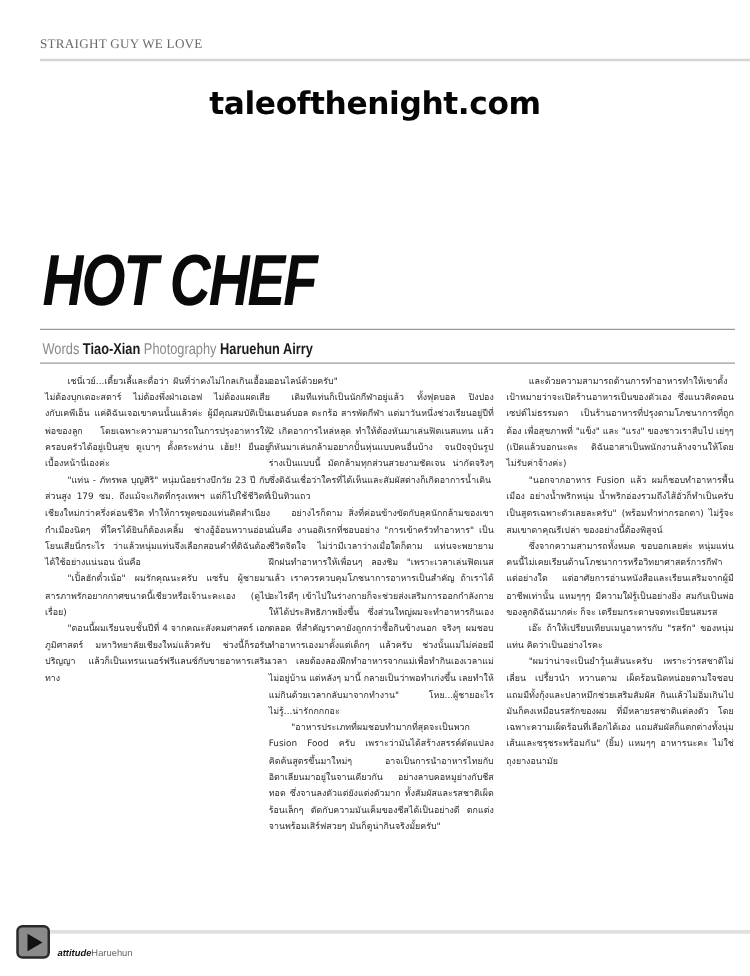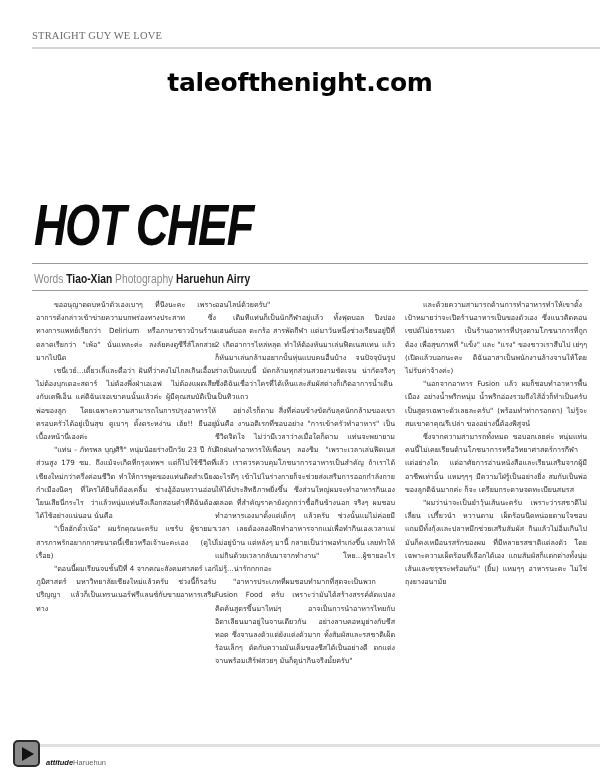--- a/index.html
+++ b/index.html
@@ -75,38 +75,38 @@
 
 <div class="byline">
   <span>Words</span>
   <b>Tiao-Xian</b>
   <span>Photography</span>
   <b>Haruehun Airry</b>
 </div>
 <div class="rule-b"></div>
 
 <div class="col col1">
-  <p>ขออนุญาตตบหน้าตัวเองเบาๆ ที่นึงนะคะ เพราะอาการดังกล่าวเข้าข่ายความบกพร่องทางประสาท ซึ่งทางการแพทย์เรียกว่า Delirium หรือภาษาชาวบ้านร้านตลาดเรียกว่า "เพ้อ" นั่นแหละค่ะ ลงลัยคงดูซีรี่ส์โลกสวยมากไปนิด</p>
   <p>เชนี่เวย์...เตี้ยวเลี้และดื่อว่า ฝันที่ว่าคงไม่ไกลเกินเอื้อม ไม่ต้องบุกเดอะสตาร์ ไม่ต้องพึ่งฝ่าเอเอฟ ไม่ต้องแผดเสียงกับเคพีเอ็น แค่ดิฉันเจอเขาคนนั้นแล้วค่ะ ผู้มีคุณสมบัติเป็นพ่อของลูก โดยเฉพาะความสามารถในการปรุงอาหารให้ครอบครัวได้อยู่เป็นสุข ดูเบาๆ ตั้งตระหง่าน เฮ้ย!! ยืนอยู่เบื้องหน้านี่เองค่ะ</p>
   <p>"แท่น - ภัทรพล บุญศิริ" หนุ่มน้อยร่างบึกวัย 23 ปี กับส่วนสูง 179 ซม. ถึงแม้จะเกิดที่กรุงเทพฯ แต่ก็ไปใช้ชีวิตที่เชียงใหม่กว่าครึ่งค่อนชีวิต ทำให้การพูดของแท่นติดสำเนียงกำเมืองนิดๆ ที่ใครได้ยินก็ต้องเคลิ้ม ช่างอู้อ้อนหวานอ่อนโยนเสียนี่กระไร ว่าแล้วหนุ่มแท่นจึงเลือกสอนคำที่ดิฉันต้องได้ใช้อย่างแน่นอน นั่นคือ</p>
   <p>"เปิ้ลฮักตั๋วเน้อ" ผมรักคุณนะครับ แซร้บ ผู้ชายมาสารภาพรักอยากกาศขนาดนี้เชียวหรือเจ้านะคะเอง (ดูไปเรื่อย)</p>
   <p>"ตอนนี้ผมเรียนจบชั้นปีที่ 4 จากคณะสังคมศาสตร์ เอกภูมิศาสตร์ มหาวิทยาลัยเชียงใหม่แล้วครับ ช่วงนี้ก็รอรับปริญญา แล้วก็เป็นเทรนเนอร์ฟรีแลนซ์กับขายอาหารเสริมทาง</p>
 </div>
 
 <div class="col col2">
   <p class="noindent">ออนไลน์ด้วยครับ"</p>
   <p>เดิมทีแท่นก็เป็นนักกีฬาอยู่แล้ว ทั้งฟุตบอล ปิงปอง แฮนด์บอล ตะกร้อ สารพัดกีฬา แต่มาวันหนึ่งช่วงเรียนอยู่ปีที่ 2 เกิดอาการไหล่หลุด ทำให้ต้องหันมาเล่นฟิตเนสแทน แล้วก็หันมาเล่นกล้ามอยากปั้นหุ่นแบบคนอื่นบ้าง จนปัจจุบันรูปร่างเป็นแบบนี้ มัดกล้ามทุกส่วนสวยงามชัดเจน น่ากัดจริงๆ ซึ่งดิฉันเชื่อว่าใครที่ได้เห็นและสัมผัสต่างก็เกิดอาการน้ำเดินเป็นทิวแถว</p>
   <p>อย่างไรก็ตาม สิ่งที่ค่อนข้างขัดกับลุคนักกล้ามของเขานั่นคือ งานอดิเรกที่ชอบอย่าง "การเข้าครัวทำอาหาร" เป็นชีวิตจิตใจ ไม่ว่ามีเวลาว่างเมื่อใดก็ตาม แท่นจะพยายามฝึกฝนทำอาหารให้เพื่อนๆ ลองชิม "เพราะเวลาเล่นฟิตเนสแล้ว เราควรควบคุมโภชนาการอาหารเป็นสำคัญ ถ้าเราได้อะไรดีๆ เข้าไปในร่างกายก็จะช่วยส่งเสริมการออกกำลังกายให้ได้ประสิทธิภาพยิ่งขึ้น ซึ่งส่วนใหญ่ผมจะทำอาหารกินเองตลอด ที่สำคัญราคายังถูกกว่าซื้อกินข้างนอก จริงๆ ผมชอบทำอาหารเองมาตั้งแต่เด็กๆ แล้วครับ ช่วงนั้นแม่ไม่ค่อยมีเวลา เลยต้องลองฝึกทำอาหารจากแม่เพื่อทำกินเองเวลาแม่ไม่อยู่บ้าน แต่หลังๆ มานี้ กลายเป็นว่าพอทำเก่งขึ้น เลยทำให้แม่กินด้วยเวลากลับมาจากทำงาน" โหย...ผู้ชายอะไรไม่รู้...น่ารักกกกอะ</p>
   <p>"อาหารประเภทที่ผมชอบทำมากที่สุดจะเป็นพวก Fusion Food ครับ เพราะว่ามันได้สร้างสรรค์ดัดแปลง คิดค้นสูตรขึ้นมาใหม่ๆ อาจเป็นการนำอาหารไทยกับอิตาเลียนมาอยู่ในจานเดียวกัน อย่างลาบคอหมูย่างกับชีสทอด ซึ่งจานลงตัวแต่ยังแต่งตัวมาก ทั้งสัมผัสและรสชาติเผ็ดร้อนเล็กๆ ตัดกับความมันเค็มของชีสได้เป็นอย่างดี ตกแต่งจานพร้อมเสิร์ฟสวยๆ มันก็ดูน่ากินจริงมั้ยครับ"</p>
 </div>
 
 <div class="col col3">
   <p>และด้วยความสามารถด้านการทำอาหารทำให้เขาตั้งเป้าหมายว่าจะเปิดร้านอาหารเป็นของตัวเอง ซึ่งแนวคิดคอนเซปต์ไม่ธรรมดา เป็นร้านอาหารที่ปรุงตามโภชนาการที่ถูกต้อง เพื่อสุขภาพที่ "แข็ง" และ "แรง" ของชาวเราสืบไป เย่ๆๆ (เปิดแล้วบอกนะคะ ดิฉันอาสาเป็นพนักงานล้างจานให้โดยไม่รับค่าจ้างค่ะ)</p>
   <p>"นอกจากอาหาร Fusion แล้ว ผมก็ชอบทำอาหารพื้นเมือง อย่างน้ำพริกหนุ่ม น้ำพริกอ่องรวมถึงไส้อั่วก็ทำเป็นครับ เป็นสูตรเฉพาะตัวเลยละครับ" (พร้อมทำท่ากรอกตา) ไม่รู้จะสมเขาดาคุณรีเปล่า ของอย่างนี้ต้องพิสูจน์</p>
   <p>ซึ่งจากความสามารถทั้งหมด ขอบอกเลยค่ะ หนุ่มแท่นคนนี้ไม่เคยเรียนด้านโภชนาการหรือวิทยาศาสตร์การกีฬาแต่อย่างใด แต่อาศัยการอ่านหนังสือและเรียนเสริมจากผู้มีอาชีพเท่านั้น แหมๆๆๆ มีความใฝ่รู้เป็นอย่างยิ่ง สมกับเป็นพ่อของลูกดิฉันมากค่ะ ก็จะ เตรียมกระดาษจดทะเบียนสมรส</p>
+  <p>เอ๊ะ ถ้าให้เปรียบเทียบเมนูอาหารกับ "รสรัก" ของหนุ่มแท่น คิดว่าเป็นอย่างไรคะ</p>
   <p>"ผมว่าน่าจะเป็นยำวุ้นเส้นนะครับ เพราะว่ารสชาติไม่เลี่ยน เปรี้ยวนำ หวานตาม เผ็ดร้อนนิดหน่อยตามใจชอบ แถมมีทั้งกุ้งและปลาหมึกช่วยเสริมสัมผัส กินแล้วไม่อิ่มเกินไป มันก็คงเหมือนรสรักของผม ที่มีหลายรสชาติแต่ลงตัว โดยเฉพาะความเผ็ดร้อนที่เลือกได้เอง แถมสัมผัสก็แตกต่างทั้งนุ่มเส้นและซรุชระพร้อมกัน" (ยิ้ม) แหมๆๆ อาหารนะคะ ไม่ใช่ถุงยางอนามัย</p>
 </div>
 
 <div class="bottom-rule"></div>
 
 <div class="play-btn">
   <svg viewBox="0 0 16 16">
     <polygon points="3,1 15,8 3,15" fill="#111111"></polygon>
   </svg>
 </div>

